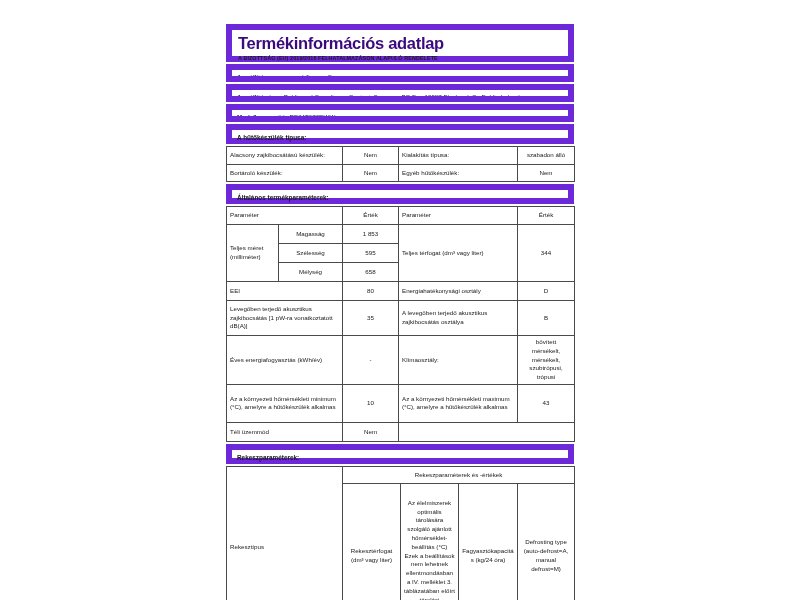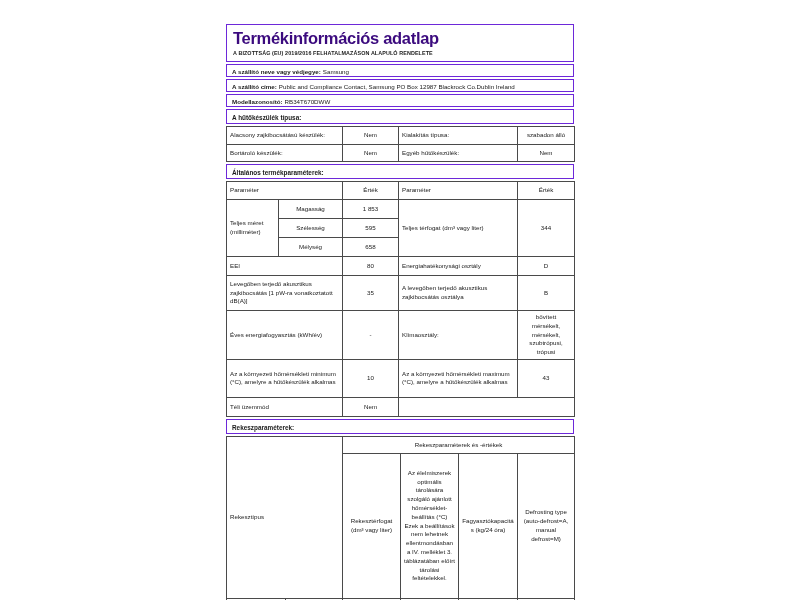--- a/index.html
+++ b/index.html
@@ -2,21 +2,21 @@
 <html><head>
 <meta charset="utf-8">
 <style>
   html,body{margin:0;padding:0;}
   body{
     width:800px;height:600px;background:#ffffff;position:relative;
     font-family:"Liberation Sans", sans-serif;color:#1a1a1a;
     -webkit-font-smoothing:antialiased;
   }
   .doc{position:absolute;left:226px;top:24px;width:348px;}
-  .box{border:1px solid #6d28d9;margin-bottom:2px;box-sizing:border-box;background:#fff;}
+  .box{border:6px solid #6d28d9;margin-bottom:2px;box-sizing:border-box;background:#fff;}
   .title-box{padding:4px 6px 3px 6px;height:38px;}
   .doc-title{font-size:16.5px;font-weight:bold;letter-spacing:-0.3px;line-height:1.1;color:#3b0a7e;margin:0;}
   .doc-subtitle{font-size:5.4px;font-weight:bold;margin-top:3px;letter-spacing:0.1px;}
   .info-row{padding:3px 5px;height:13px;font-size:6.2px;line-height:1.15;white-space:nowrap;overflow:hidden;}
   .info-row b{margin-right:2px;}
   .section-hdr{padding:4px 5px;height:15px;font-size:6.4px;font-weight:bold;line-height:1.1;}
   table{border-collapse:collapse;table-layout:fixed;width:348px;margin-bottom:2px;background:#fff;}
   td{
     border:1px solid #4a4a4a;font-size:6.2px;line-height:1.42;
     padding:2px 3px;vertical-align:middle;word-wrap:break-word;overflow-wrap:break-word;

